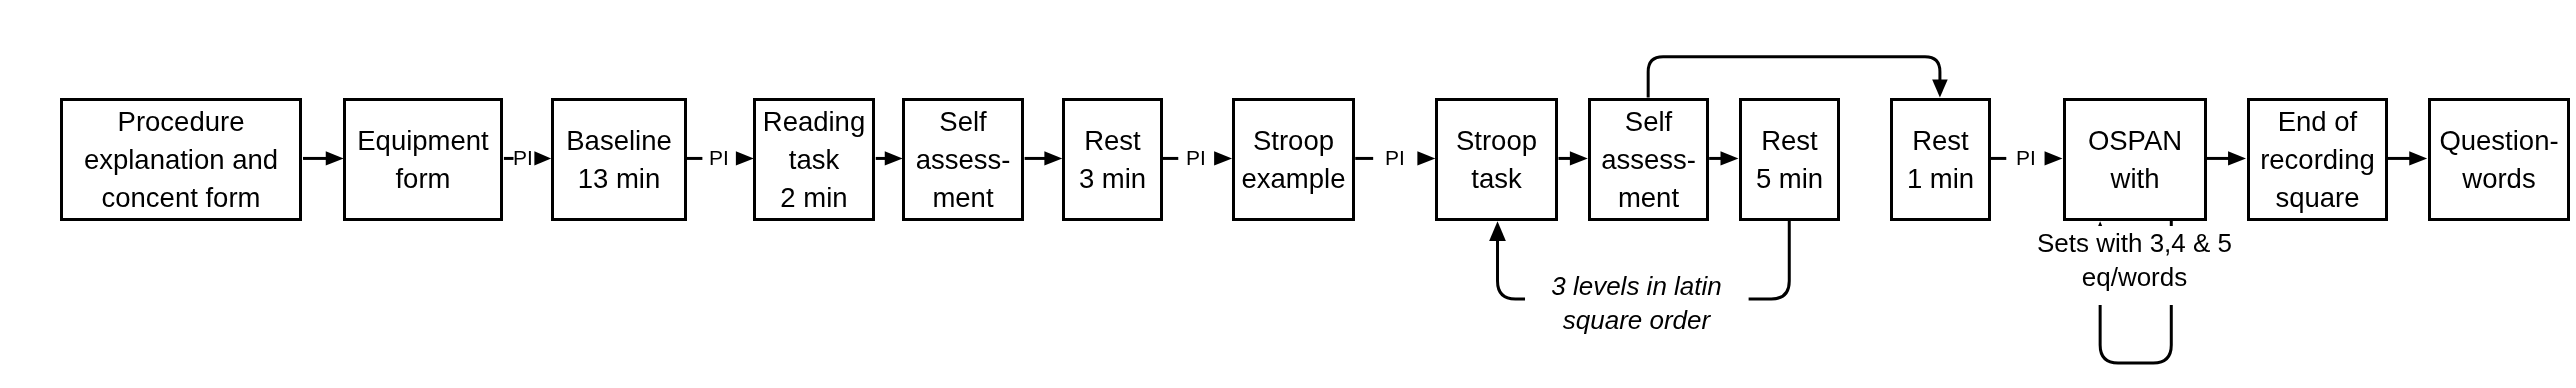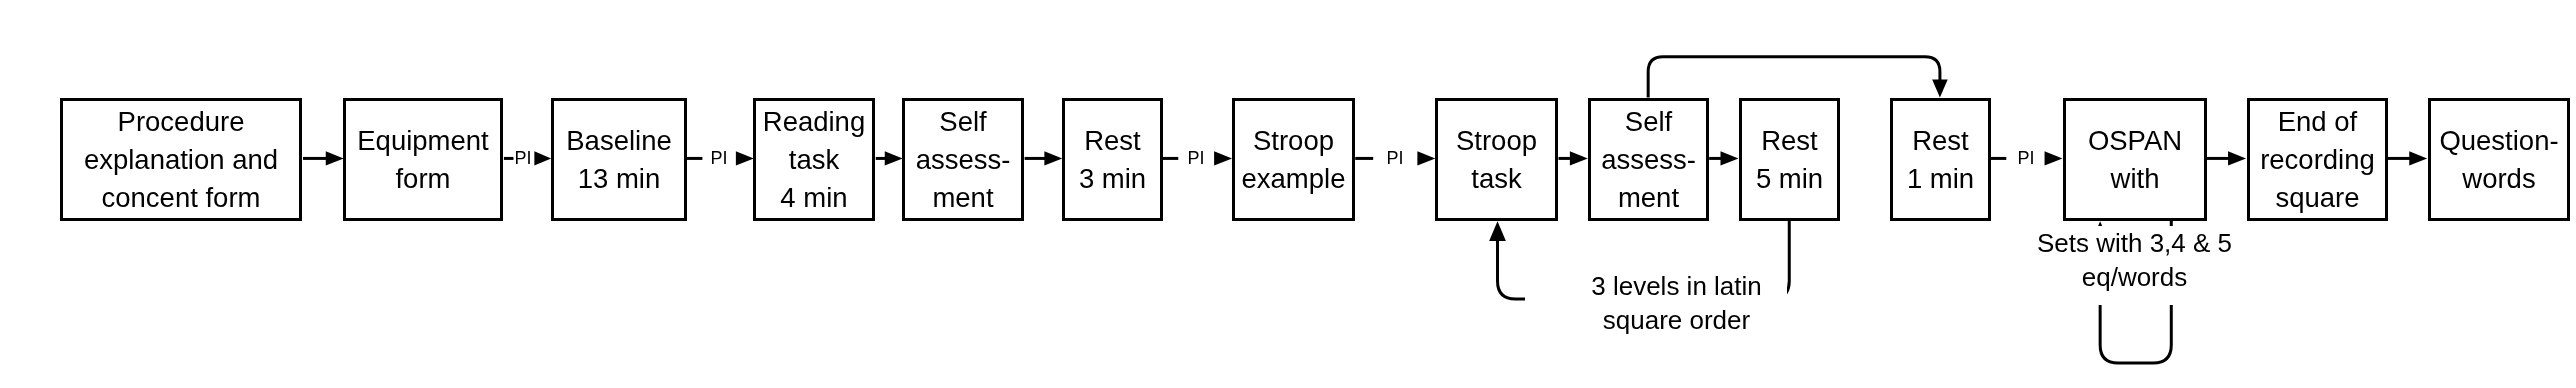--- a/index.html
+++ b/index.html
@@ -39,44 +39,45 @@
   .box-label {
     white-space: pre-line;
     font-size: 27.5px;
     line-height: 38px;
     color: #000000;
   }
   .pi-label {
     position: absolute;
     top: 142px;
     transform: translateX(-50%);
-    font-size: 18px;
+    font-size: 21px;
     line-height: 32px;
     color: #000000;
   }
   .annotation {
     position: absolute;
     background: #ffffff;
     text-align: center;
     white-space: pre-line;
     font-size: 26px;
     line-height: 34px;
     color: #000000;
     display: flex;
     align-items: flex-start;
     justify-content: center;
   }
   .annotation .annotation-text {
     white-space: pre-line;
   }
   #annotation-stroop-levels {
-    left: 1546px;
+    left: 1506px;
     top: 269px;
     width: 221px;
     height: 67px;
+    font-style: italic;
   }
   #annotation-ospan-sets {
     left: 1989px;
     top: 226px;
     width: 251px;
     height: 79px;
   }
   svg .stroke {
     stroke: #000000;
     stroke-width: 5;
@@ -170,21 +171,21 @@
     <span class="box-label">Equipment
 form</span>
   </div>
   <div class="box" style="left:531px;width:136px">
     <span class="box-label">Baseline
 13 min</span>
   </div>
   <div class="box" style="left:733px;width:122px">
     <span class="box-label">Reading
 task
-4 min</span>
+2 min</span>
   </div>
   <div class="box" style="left:882px;width:122px">
     <span class="box-label">Self
 assess-
 ment</span>
   </div>
   <div class="box" style="left:1042px;width:101px">
     <span class="box-label">Rest
 3 min</span>
   </div>

